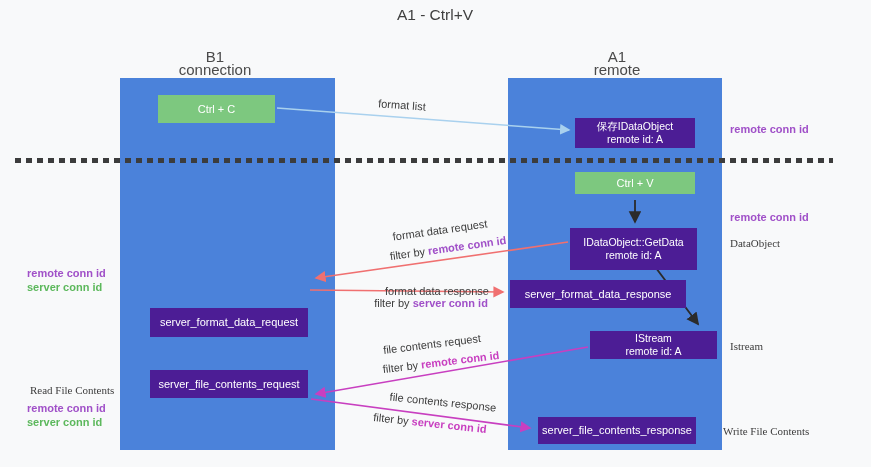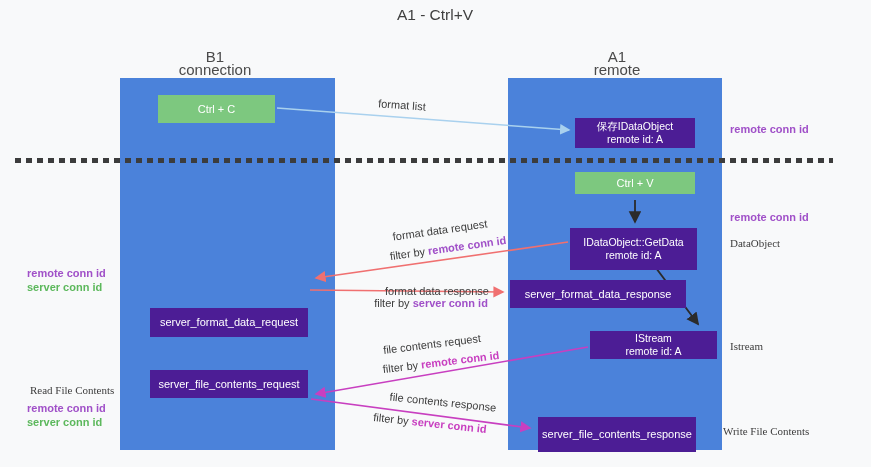--- a/index.html
+++ b/index.html
@@ -107,21 +107,21 @@
 <div class="abs box orange" style="left:510px;top:280px;width:176px;height:28px;">
   <div>server_format_data_response</div>
 </div>
 <div class="abs box orange" style="left:590px;top:331px;width:127px;height:28px;font-size:10.5px;">
   <div>IStream</div>
   <div>remote id: A</div>
 </div>
 <div class="abs box orange" style="left:150px;top:370px;width:158px;height:28px;">
   <div>server_file_contents_request</div>
 </div>
-<div class="abs box orange" style="left:538px;top:417px;width:158px;height:35px;">
+<div class="abs box orange" style="left:538px;top:417px;width:158px;height:27px;">
   <div>server_file_contents_response</div>
 </div>
 
 <div class="abs sidelabel bold purple" style="left:730px;top:122px;">remote conn id</div>
 <div class="abs sidelabel bold purple" style="left:730px;top:210px;">remote conn id</div>
 <div class="abs sidelabel black" style="left:730px;top:236px;">DataObject</div>
 <div class="abs sidelabel black" style="left:730px;top:339px;">Istream</div>
 <div class="abs sidelabel black" style="left:723px;top:424px;">Write File Contents</div>
 
 <div class="abs sidelabel" style="left:27px;top:266px;">

